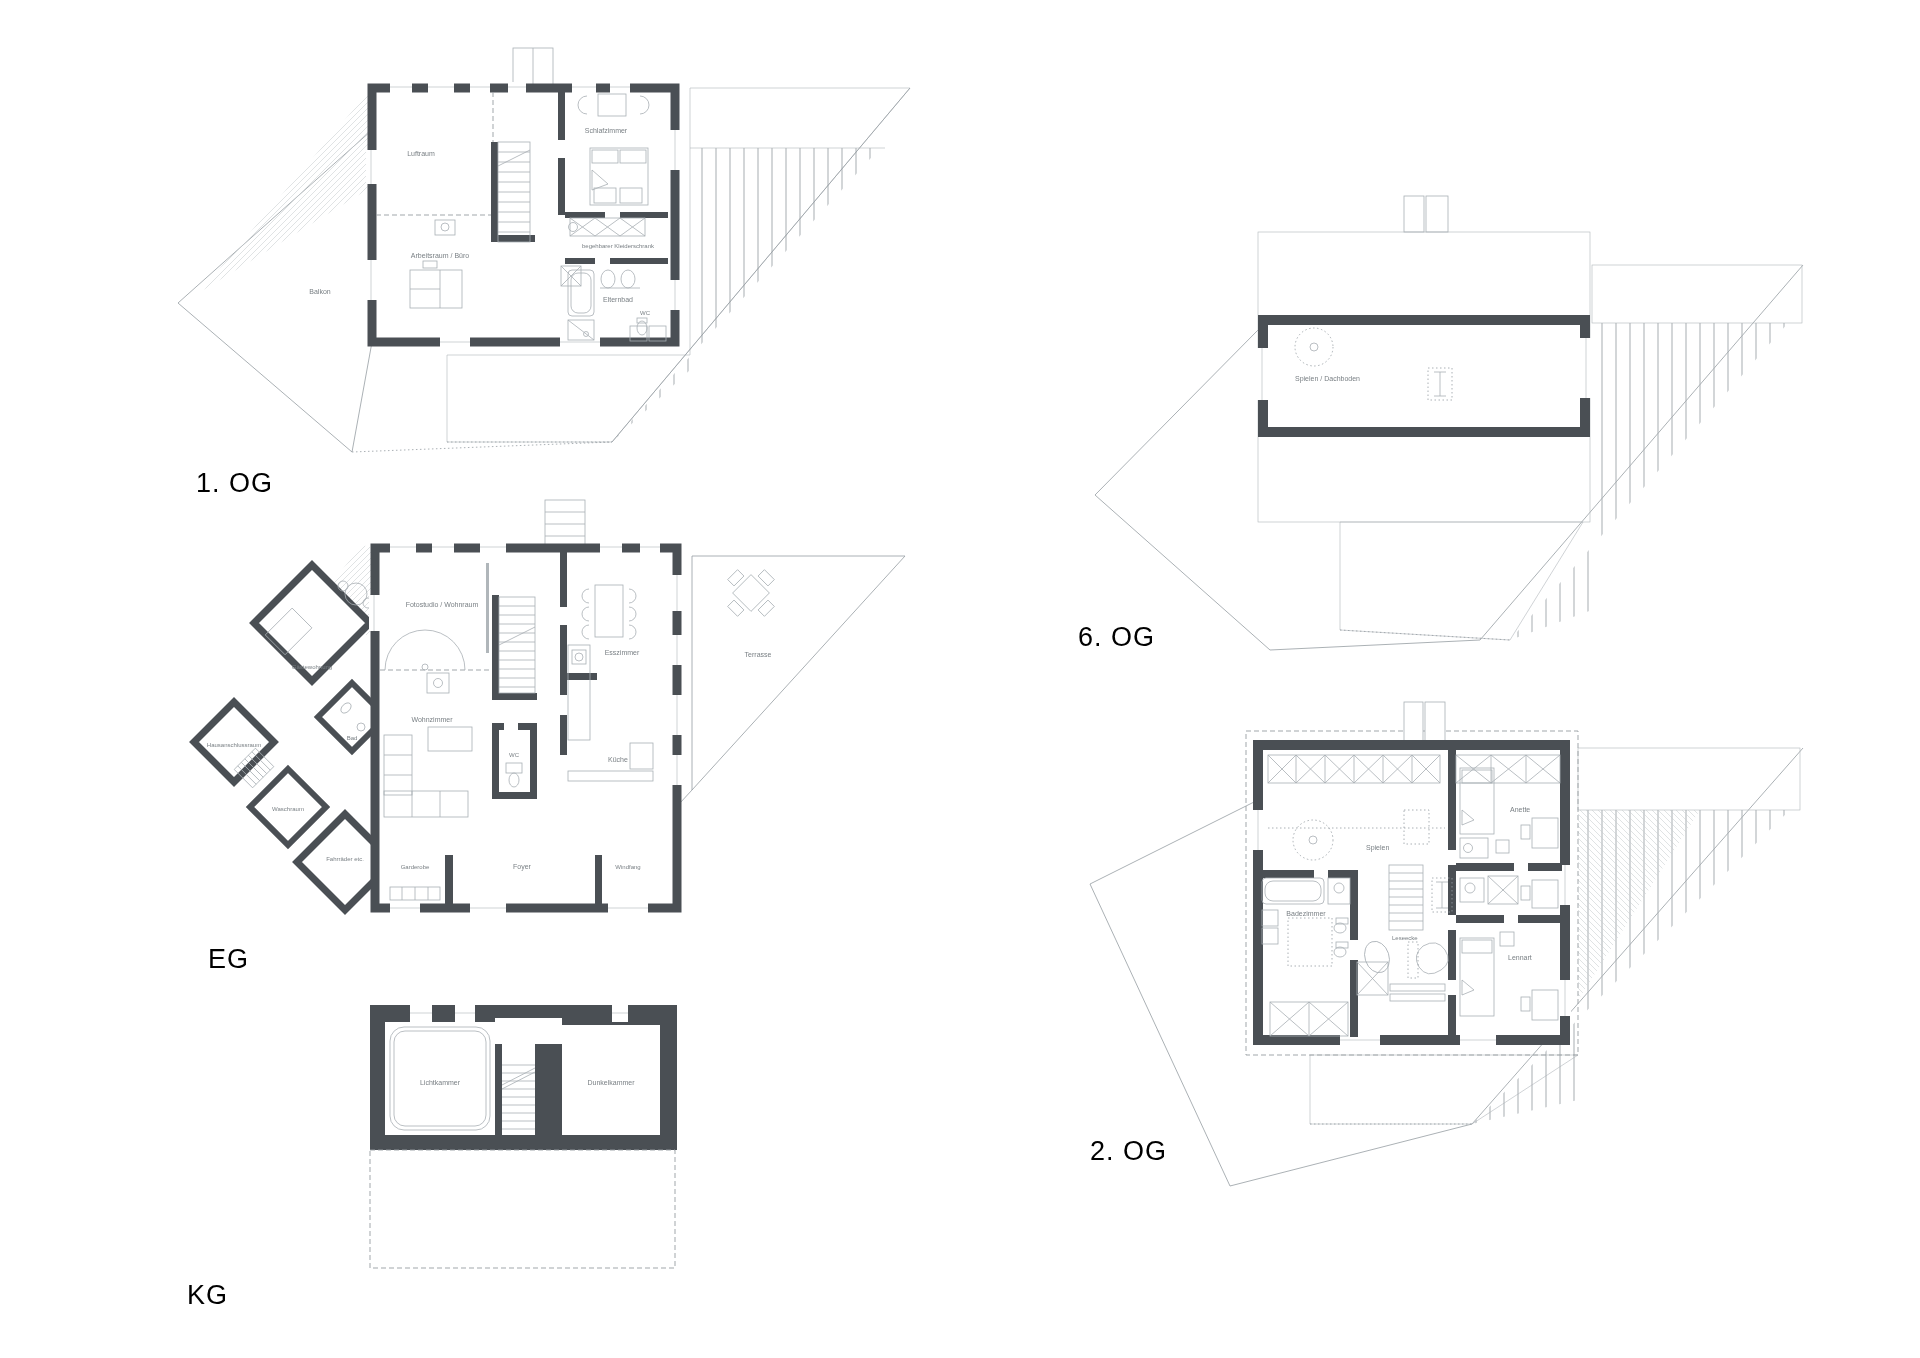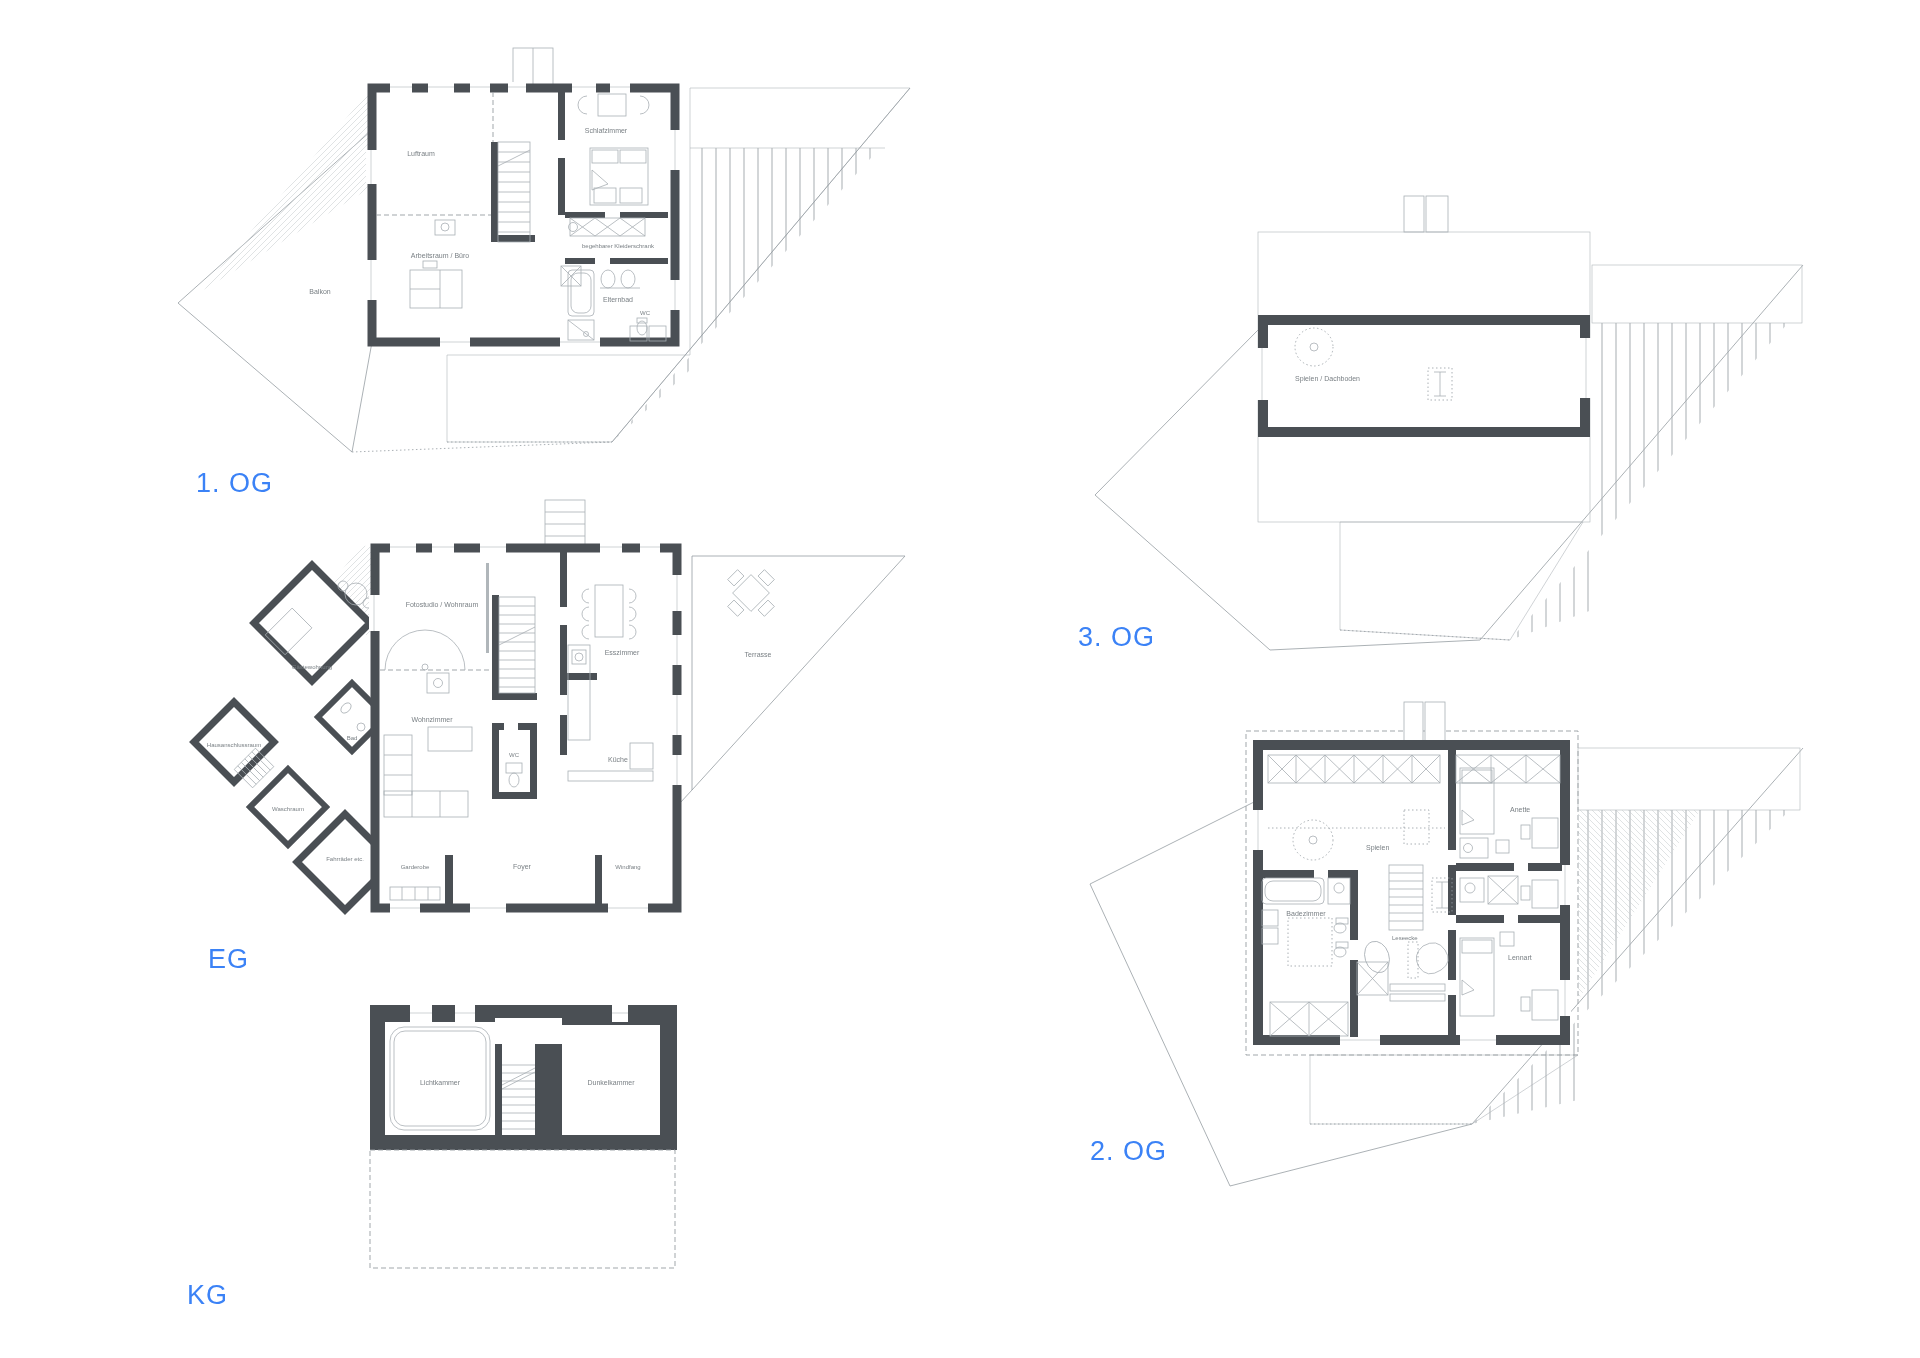--- a/index.html
+++ b/index.html
@@ -10,21 +10,21 @@
   .bld{fill:#ffffff;stroke:#4a4f54;stroke-width:9;}
   .bld10{fill:#ffffff;stroke:#4a4f54;stroke-width:10;}
   .ln {fill:none;stroke:#969da2;stroke-width:0.8;}
   .lt {fill:none;stroke:#b0b6ba;stroke-width:0.6;}
   .fx {fill:#ffffff;stroke:#a8afb4;stroke-width:0.8;}
   .fxn{fill:none;stroke:#a8afb4;stroke-width:0.8;}
   .dash{fill:none;stroke:#969da2;stroke-width:0.9;stroke-dasharray:5 3;}
   .dot {fill:none;stroke:#969da2;stroke-width:0.8;stroke-dasharray:1.5 2.5;}
   .lbl{font-size:7px;fill:#7a8085;}
   .lbl-s{font-size:6px;fill:#7a8085;}
-  .flr{position:absolute;font-size:27px;letter-spacing:1px;color:#3b82f6;}
+  .flr{position:absolute;font-size:27px;letter-spacing:1px;color:#000000;}
   .mid{text-anchor:middle;}
 </style>
 </head>
 <body>
 
 <div id="canvas">
 
 <svg width="0" height="0" style="position:absolute" aria-hidden="true">
   <defs>
     <pattern id="pv" width="3.4" height="8" patternUnits="userSpaceOnUse">
@@ -623,16 +623,16 @@
   <text class="lbl" x="326" y="190">Spielen</text>
   <text class="lbl" x="470" y="152">Anette</text>
   <text class="lbl" x="468" y="300">Lennart</text>
   <text class="lbl mid" x="266" y="256">Badezimmer</text>
   <text class="lbl-s" x="352" y="280">Leseecke</text>
 </svg>
 
 <div class="flr" style="left:196px;top:468px">1. OG</div>
 <div class="flr" style="left:208px;top:944px">EG</div>
 <div class="flr" style="left:187px;top:1280px">KG</div>
-<div class="flr" style="left:1078px;top:622px">3. OG</div>
+<div class="flr" style="left:1078px;top:622px">6. OG</div>
 <div class="flr" style="left:1090px;top:1136px">2. OG</div>
 
 </div>
 
 </body></html>

